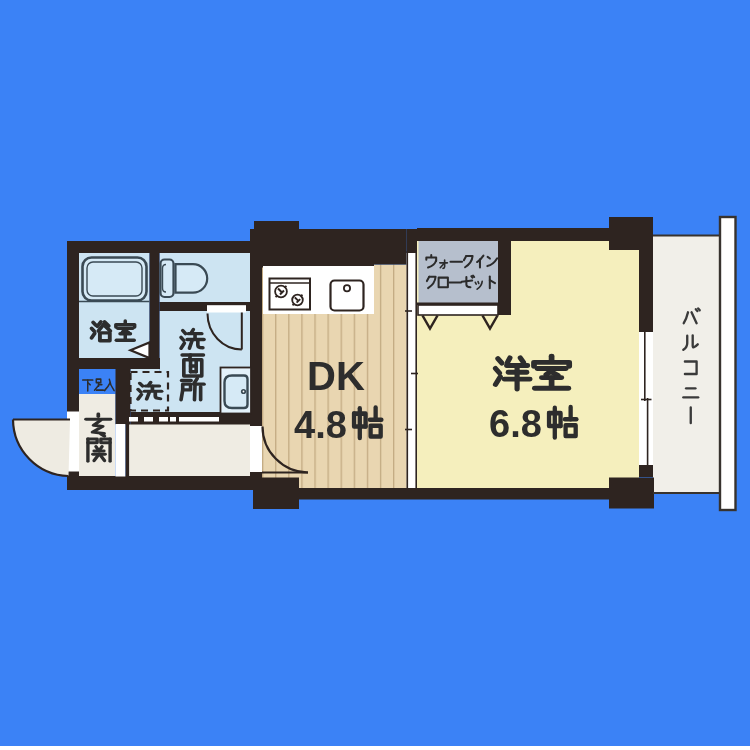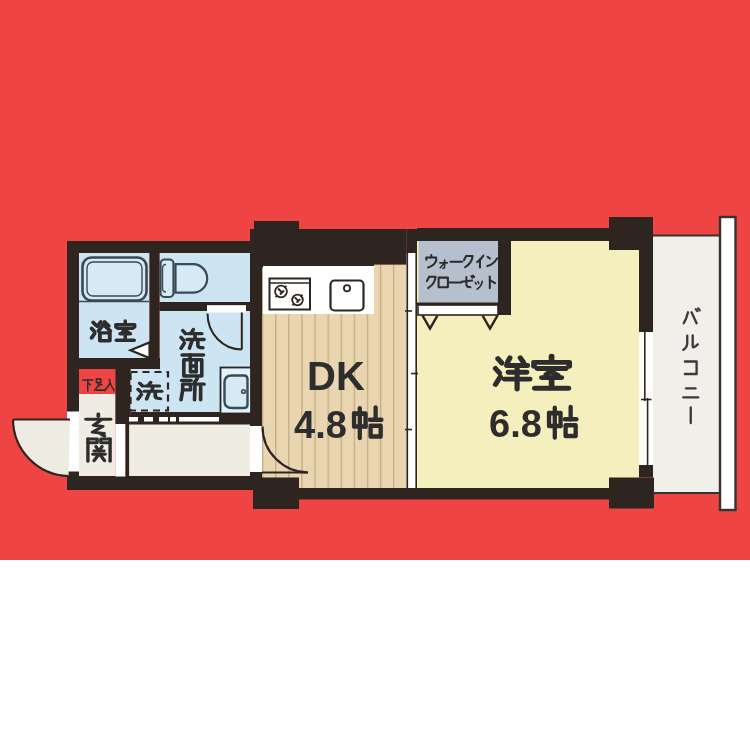--- a/index.html
+++ b/index.html
@@ -1,16 +1,16 @@
 <!DOCTYPE html>
 <html><head>
 <meta charset="utf-8">
 <style>
 html,body{margin:0;padding:0;background:#ffffff;}
-#stage{position:relative;width:750px;height:560px;background:#ef4444;overflow:hidden;}
+#stage{position:relative;width:750px;height:746px;background:#3b82f6;overflow:hidden;}
 svg{position:absolute;top:0;left:0;}
 text{font-family:"Liberation Sans",sans-serif;}
 </style>
 </head>
 <body>
 <div id="stage">
 <svg width="750" height="750" viewBox="0 0 750 750">
 <defs>
 <pattern id="wood" width="13.1" height="10" patternUnits="userSpaceOnUse">
   <rect width="13.1" height="10" fill="#e9d6b1"></rect>

